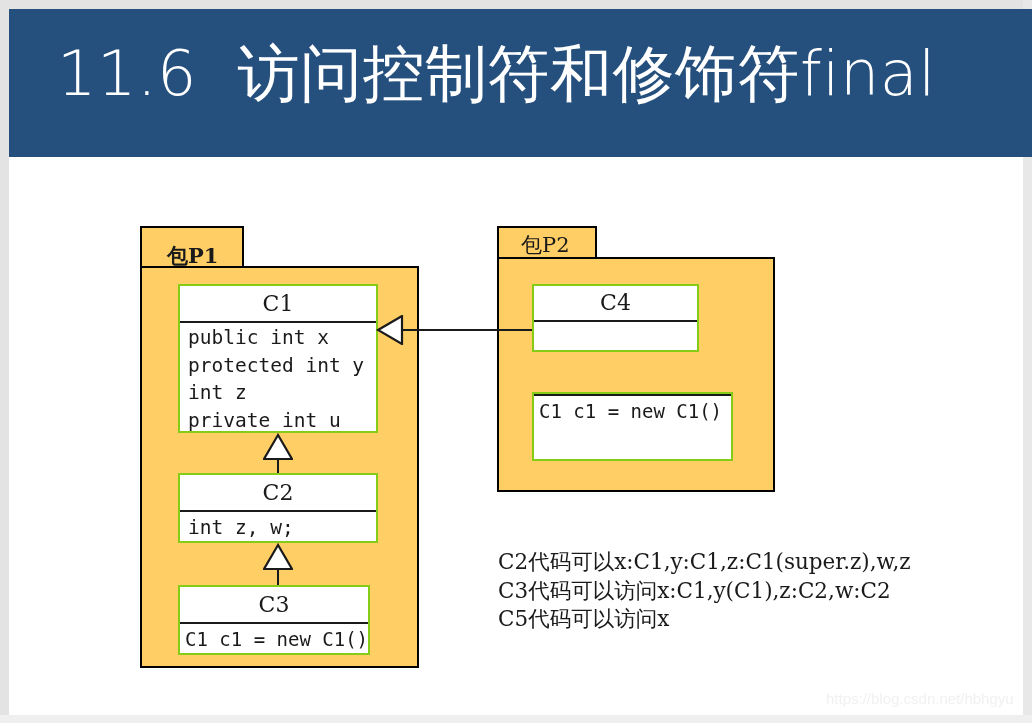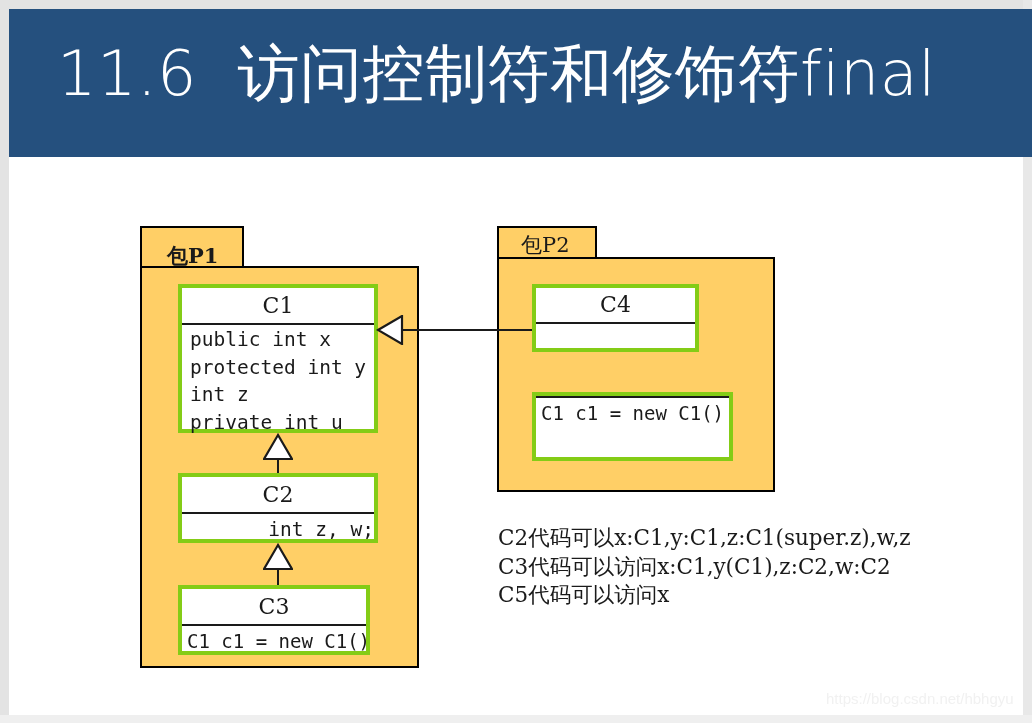--- a/index.html
+++ b/index.html
@@ -100,21 +100,21 @@
     font-family: "DejaVu Serif", "Liberation Serif", serif;
     font-size: 21px;
     color: #1a1a1a;
     white-space: pre;
   }
 
   
   .cls {
     position: absolute;
     background: #ffffff;
-    border: 4px solid #84cc16;
+    border: 2px solid #84cc16;
     box-sizing: border-box;
     z-index: 5;
   }
   .cls-name {
     box-sizing: border-box;
     width: 100%;
     text-align: center;
     font-family: "DejaVu Serif", "Liberation Serif", serif;
     font-size: 22px;
     color: #1a1a1a;
@@ -145,21 +145,21 @@
   .conn-h { height: 2px; }
   .tri {
     position: absolute;
     z-index: 6;
   }
 
   
   #notes {
     position: absolute;
     left: 498px;
-    top: 524px;
+    top: 548px;
     width: 470px;
     z-index: 5;
   }
   .note-line {
     font-family: "DejaVu Serif", "Liberation Serif", serif;
     font-size: 21.5px;
     line-height: 28.5px;
     color: #1a1a1a;
     white-space: pre;
   }
@@ -229,21 +229,21 @@
       <div class="cls-divider"></div>
       <div class="cls-body" style="height:110px;">public int x
 protected int y
 int z
 private int u</div>
     </div>
 
     <div class="cls" style="left:178px; top:328px; width:200px; height:70px;">
       <div class="cls-name" style="line-height:35px;">C2</div>
       <div class="cls-divider"></div>
-      <div class="cls-body" style="height:31px; padding-top:2px;text-align:right;">int z, w;</div>
+      <div class="cls-body" style="height:31px; padding-top:2px;">int z, w;</div>
     </div>
 
     <div class="cls" style="left:178px; top:440px; width:192px; height:70px;">
       <div class="cls-name" style="line-height:35px;">C3</div>
       <div class="cls-divider"></div>
       <div class="cls-body" style="height:31px; padding-top:2px; padding-left:5px; font-size:19px;">C1 c1 = new C1()</div>
     </div>
 
     <div class="cls" style="left:532px; top:139px; width:167px; height:68px;">
       <div class="cls-name" style="line-height:34px;">C4</div>

